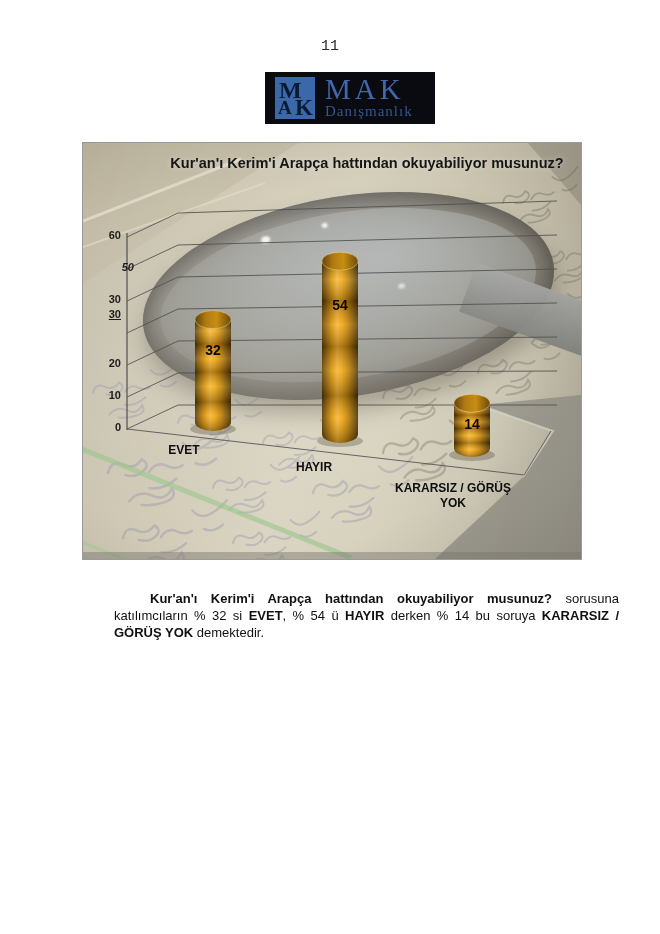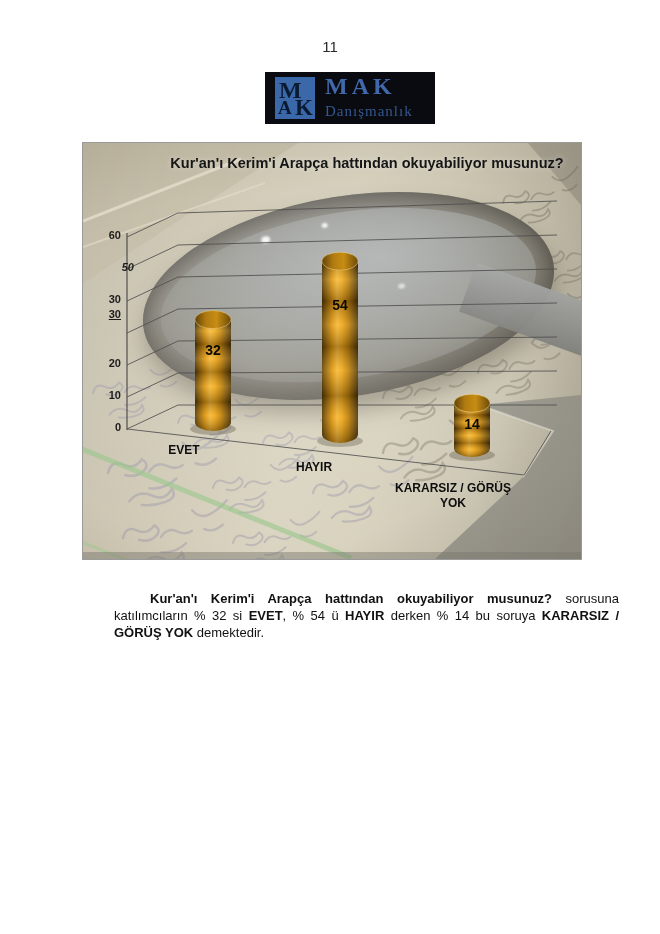--- a/index.html
+++ b/index.html
@@ -1,31 +1,31 @@
 <!DOCTYPE html>
 <html><head>
 <meta charset="utf-8">
 <style>
   html,body{margin:0;padding:0;}
   body{width:660px;height:934px;background:#ffffff;position:relative;overflow:hidden;
        font-family:"Liberation Sans",sans-serif;}
 
   
   .pagenum{position:absolute;top:38px;left:0;width:660px;text-align:center;
-           font-family:Liberation Sans, sans-serif;font-size:15px;color:#2a2a2a;}
+           font-family:Liberation Mono, monospace;font-size:15px;color:#2a2a2a;}
 
   
   .logo{position:absolute;left:265px;top:72px;width:170px;height:52px;background:#0a0a11;}
   .logo .mono{position:absolute;left:10px;top:5px;width:40px;height:42px;background:#3a68a8;}
   .logo .mono span{position:absolute;font-family:"Liberation Serif",serif;font-weight:bold;color:#0b1a33;line-height:1;}
   .logo .m-m{left:4px;top:1px;font-size:24px;}
   .logo .m-a{left:3px;top:21px;font-size:19px;}
   .logo .m-k{left:20px;top:19px;font-size:23px;color:#16325e;}
   .logo .wordmark{position:absolute;left:60px;top:1px;color:#4068aa;
-        font-family:"Liberation Serif",serif;font-size:24px;letter-spacing:4px;font-weight:bold;}
+        font-family:"Liberation Serif",serif;font-size:29px;letter-spacing:4px;}
   .logo .subtitle{position:absolute;left:60px;top:31px;color:#33578e;
         font-family:"Liberation Serif",serif;font-size:15px;letter-spacing:1px;}
 
   
   .chart{position:absolute;left:82px;top:142px;width:498px;height:416px;
          border:1px solid #9a9a9a;overflow:hidden;background:linear-gradient(105deg,
          #bdb6a2 0%,#c9c2ac 25%,#d5cfb9 48%,#d3cdb6 62%,#c6c0ab 80%,#a59d8c 100%);}
   .chart *{box-sizing:border-box;}
 
   

